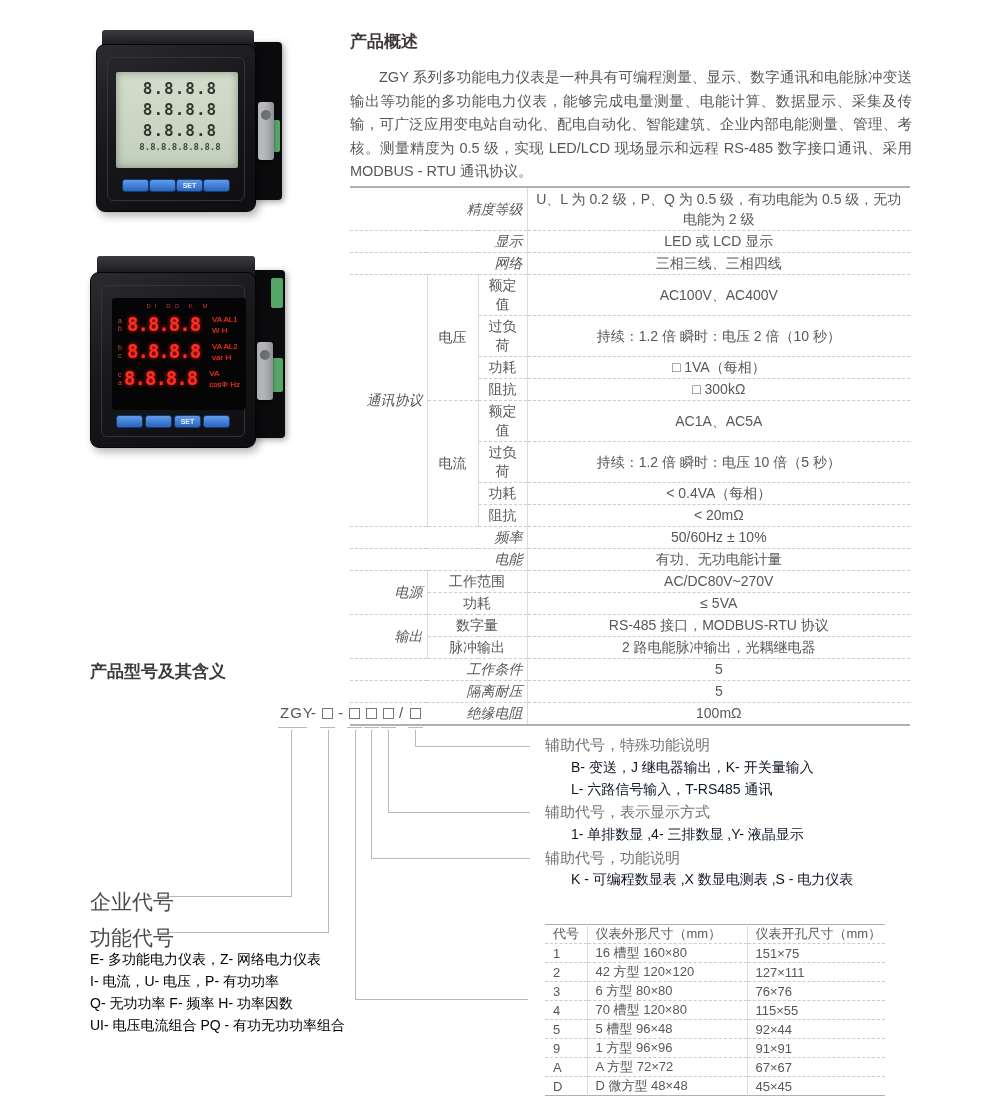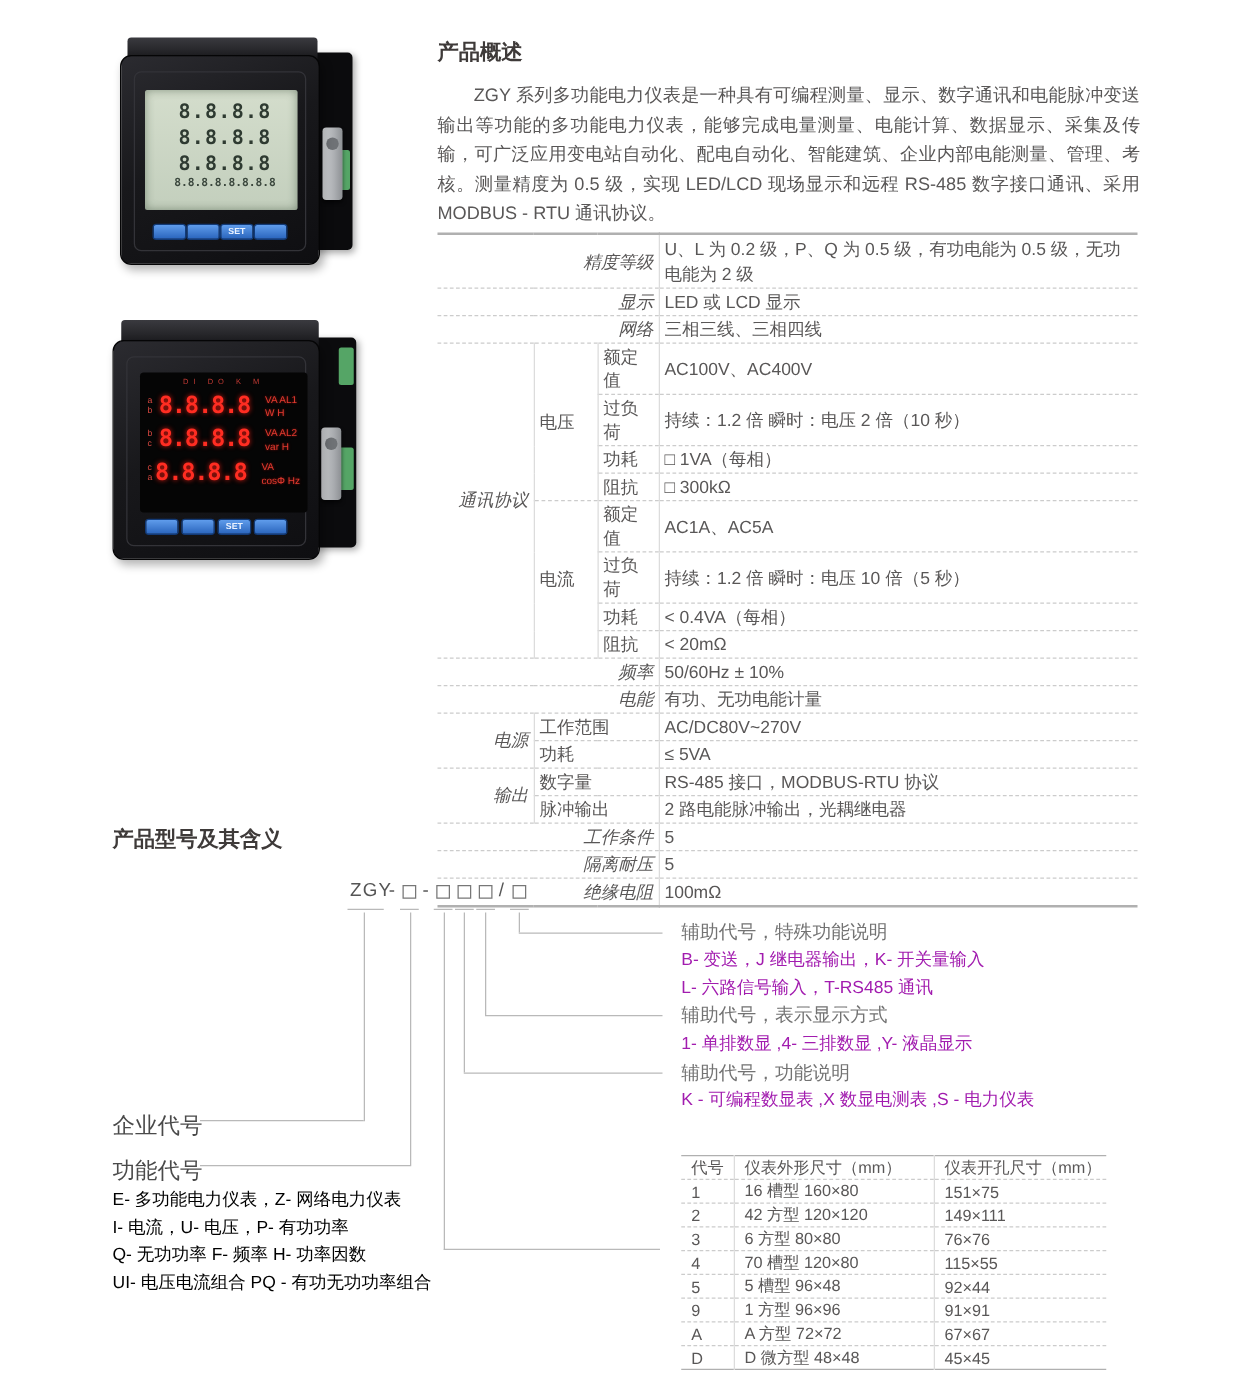--- a/index.html
+++ b/index.html
@@ -8,43 +8,43 @@
           color:#595757; font-family:"Liberation Sans", sans-serif; }
 
   .sec-title { position:absolute; font-size:17px; font-weight:bold; color:#3e3a39; }
   .overview-p { position:absolute; left:350px; top:66px; width:562px; font-size:14.5px;
                 line-height:23.5px; color:#595757; text-align:justify; text-indent:2em; }
 
   
   table.spec { position:absolute; left:350px; top:186px; width:560px; border-collapse:collapse;
                table-layout:fixed; font-size:14px; color:#595757;
                border-top:2px solid #b0b0b0; border-bottom:2px solid #b0b0b0; }
-  table.spec td { height:21px; padding:1px 4px; border-bottom:1px dashed #cccccc; line-height:19px; }
+  table.spec td { height:21px; padding:1px 4px; border-bottom:1px dashed #cccccc; text-align:center; line-height:19px; }
   table.spec tr:last-child td { border-bottom:none; }
   table.spec td.lbl { text-align:right; padding-left:9px;font-style:italic; }
   table.spec td.vr { border-right:1px solid #dcdcdc; }
   table.spec td.tall { height:42px; line-height:20px; }
 
   
   table.dims { position:absolute; left:545px; top:924px; width:340px; border-collapse:collapse;
                table-layout:fixed; font-size:13px; color:#595757;
                border-top:1.5px solid #b0b0b0; border-bottom:1.5px solid #b0b0b0; }
   table.dims td { height:18px; padding:0 0 0 8px; border-bottom:1px dashed #cccccc; text-align:left;margin-left:16px; }
   table.dims tr:last-child td { border-bottom:none; }
   table.dims td.vr { border-right:1px solid #dcdcdc; }
 
   
   .code-el { position:absolute; font-size:15px; color:#555555; }
   .code-box { position:absolute; width:11px; height:11px; border:1.5px solid #777777; background:#fff; }
   .tick  { position:absolute; height:1px; background:#b9b9b9; }
   .vline { position:absolute; width:1px;  background:#b9b9b9; }
   .hline { position:absolute; height:1px; background:#b9b9b9; }
   .co-title { position:absolute; left:545px; font-size:15px; color:#737373; }
-  .co-line  { position:absolute; left:545px; font-size:14px; color:#a21caf; }
-  .lf-label { position:absolute; left:90px;  font-size:18px; color:#4a4a4a; }
+  .co-line  { position:absolute; left:571px; font-size:14px; color:#0f172a; }
+  .lf-label { position:absolute; left:90px;  font-size:21px; color:#4a4a4a; }
   .lf-line  { position:absolute; left:90px;  font-size:14px; color:#000000; }
 
   
   .meter { position:absolute; }
   .m-side  { position:absolute; background:#0b0b0d; border-radius:4px; box-shadow:2px 2px 6px rgba(0,0,0,.35); }
   .m-cap   { position:absolute; background:linear-gradient(#3a3a3f,#141417); border-radius:3px 3px 0 0; }
   .m-front { position:absolute; background:linear-gradient(155deg,#2b2b30 0%,#18181b 45%,#0e0e11 100%);
              border-radius:9px; border:1px solid #050506; box-shadow:3px 4px 8px rgba(0,0,0,.30); }
   .m-inner { position:absolute; left:10px; top:12px; right:10px; bottom:10px;
              border:1px solid #333338; border-radius:6px; }
@@ -308,21 +308,21 @@
       <td>仪表开孔尺寸（mm）</td>
     </tr>
     <tr>
       <td class="vr">1</td>
       <td class="vr">16 槽型 160×80</td>
       <td>151×75</td>
     </tr>
     <tr>
       <td class="vr">2</td>
       <td class="vr">42 方型 120×120</td>
-      <td>149×111</td>
+      <td>127×111</td>
     </tr>
     <tr>
       <td class="vr">3</td>
       <td class="vr">6 方型 80×80</td>
       <td>76×76</td>
     </tr>
     <tr>
       <td class="vr">4</td>
       <td class="vr">70 槽型 120×80</td>
       <td>115×55</td>

